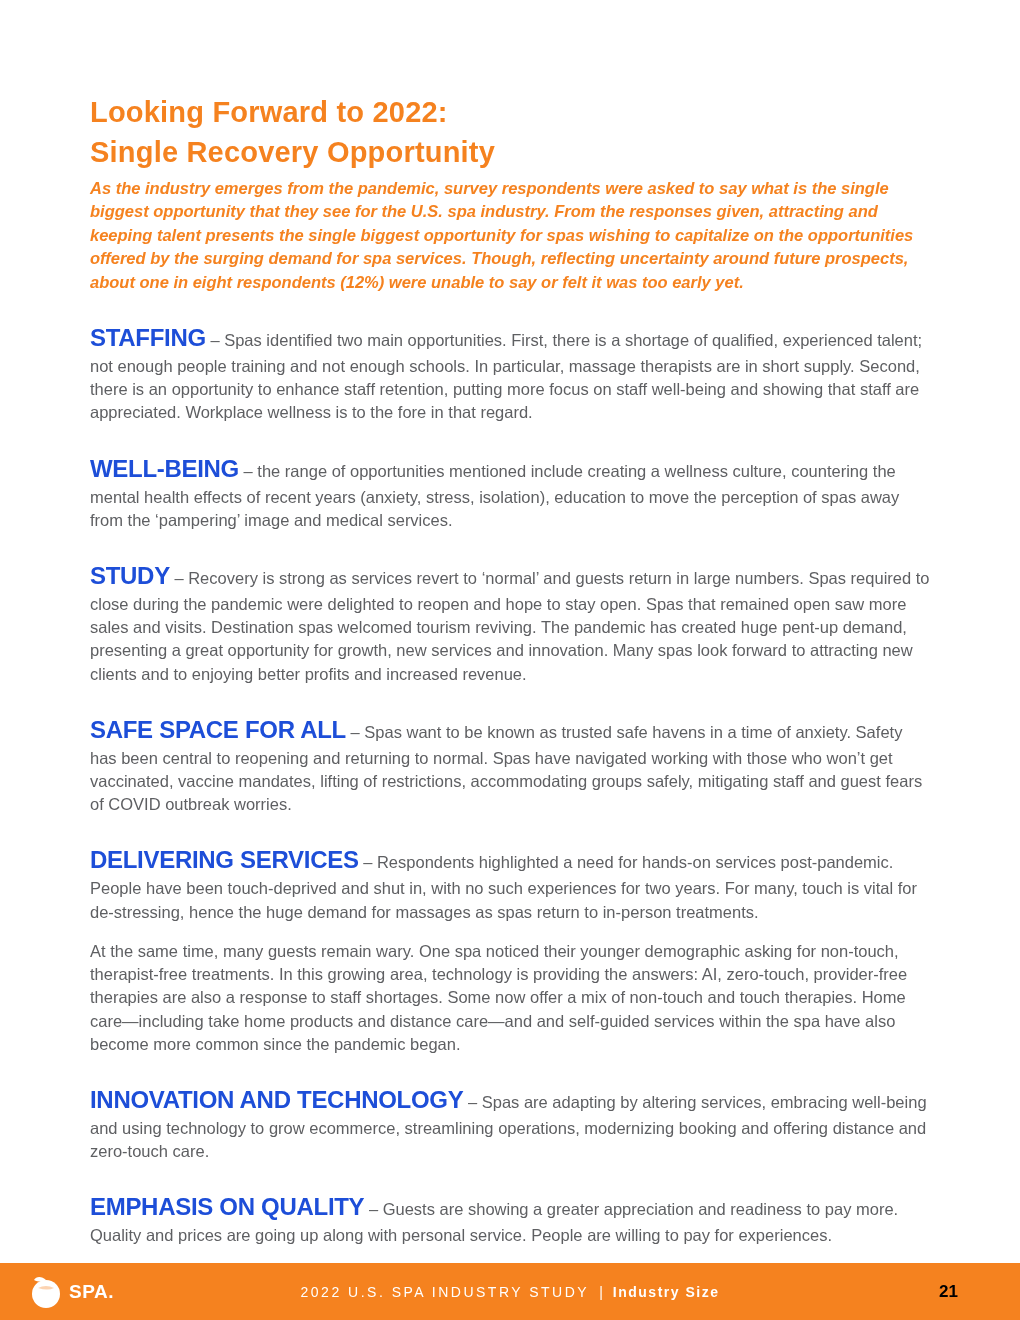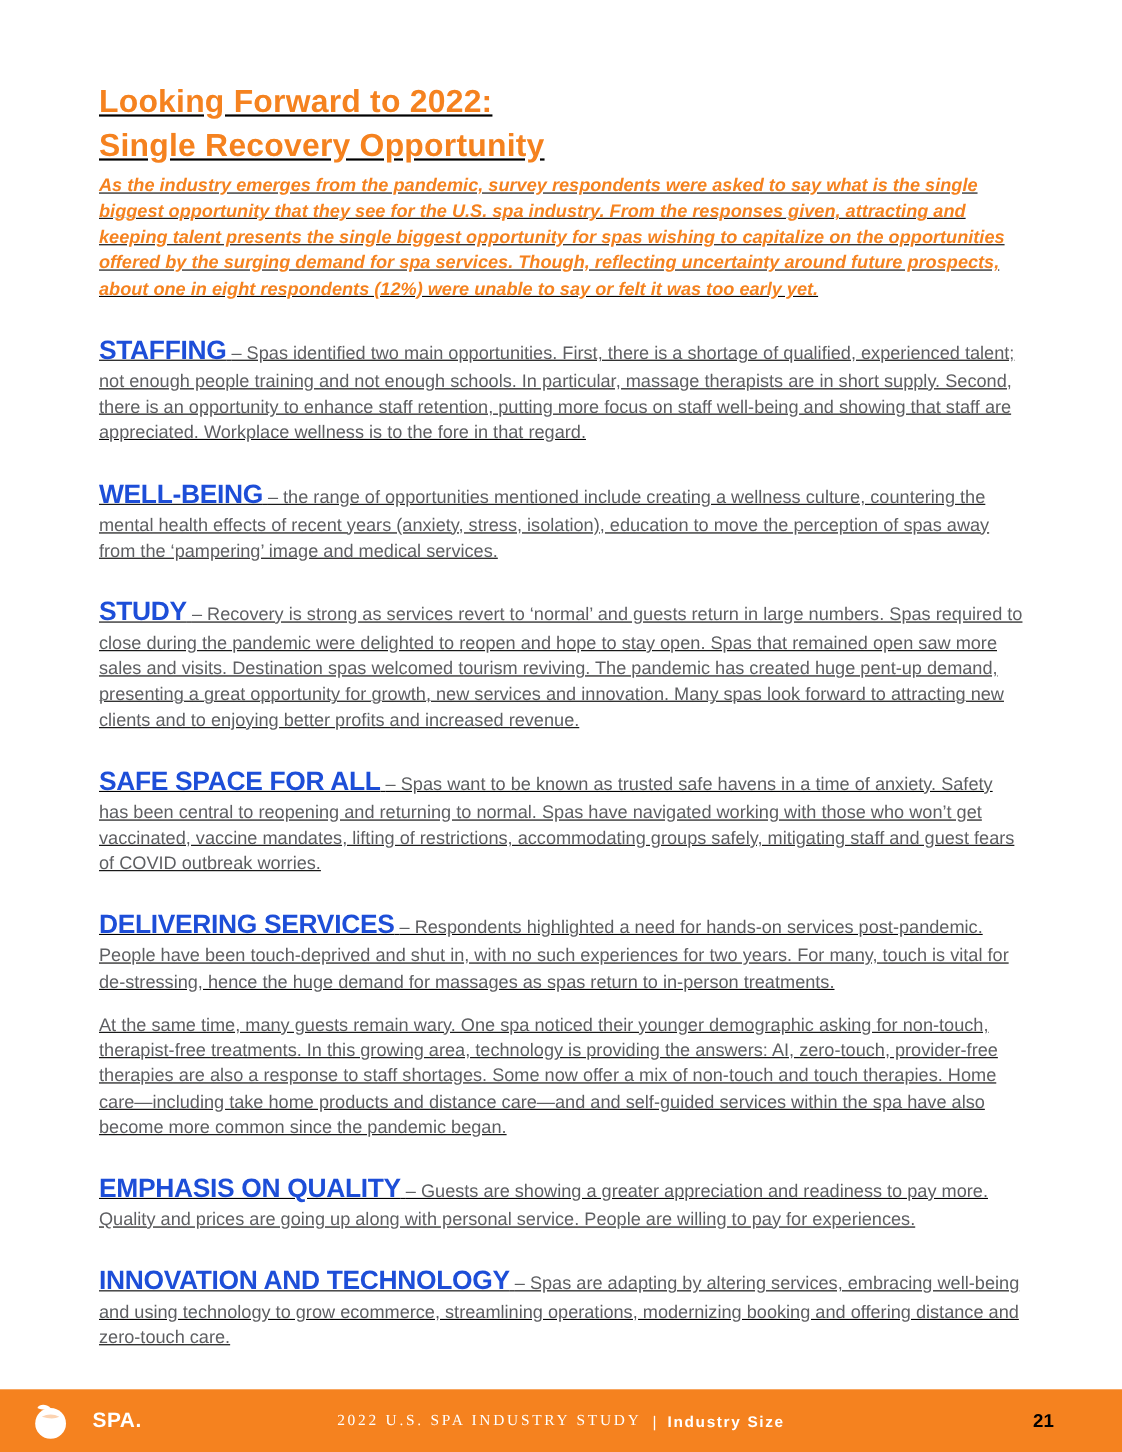--- a/index.html
+++ b/index.html
@@ -13,23 +13,22 @@
   }
   .page {
     position: relative;
     width: 1020px;
     height: 1320px;
     background: #ffffff;
   }
   .content {
     position: absolute;
     left: 90px;
-    top: 73px;
+    top: 92px;
     width: 842px;
-    text-decoration: underline;
   }
   .title {
     color: #F5821F;
     font-size: 29px;
     font-weight: 700;
     line-height: 1.38;
     letter-spacing: 0.2px;
   }
   .intro {
     margin-top: 5px;
@@ -66,31 +65,31 @@
   }
   .footer-center {
     color: #ffffff;
     font-size: 14px;
     letter-spacing: 2.5px;
     display: flex;
     align-items: center;
     gap: 10px;
     white-space: nowrap;
   }
-  .footer-center .study { font-weight: 400; font-family: Liberation Serif, serif; }
+  .footer-center .study { font-weight: 400; }
   .footer-center .pipe { font-weight: 300; letter-spacing: 0; }
   .footer-center .section-name { font-weight: 700; letter-spacing: 1.5px; text-align: center; }
   .footer-logo {
     position: absolute;
     left: 28px;
     top: 50%;
     transform: translateY(-50%);
     display: flex;
     align-items: center;
-    gap: 20px;
+    gap: 5px;
   }
   .logo-mark { width: 36px; height: 36px; display: block; }
   .logo-text {
     color: #ffffff;
     font-weight: 700;
     font-size: 19px;
     letter-spacing: 0.5px;
   }
   .page-number {
     position: absolute;
@@ -147,29 +146,29 @@
     <section class="sec">
       <p class="para">
         <span class="sec-heading">DELIVERING SERVICES</span>
         <span>– Respondents highlighted a need for hands-on services post-pandemic. People have been touch-deprived and shut in, with no such experiences for two years. For many, touch is vital for de-stressing, hence the huge demand for massages as spas return to in-person treatments.</span>
       </p>
       <p class="para">At the same time, many guests remain wary. One spa noticed their younger demographic asking for non-touch, therapist-free treatments. In this growing area, technology is providing the answers: AI, zero-touch, provider-free therapies are also a response to staff shortages. Some now offer a mix of non-touch and touch therapies. Home care—including take home products and distance care—and and self-guided services within the spa have also become more common since the pandemic began.</p>
     </section>
 
     <section class="sec">
       <p class="para">
-        <span class="sec-heading">EMPHASIS ON QUALITY</span>
-        <span>– Guests are showing a greater appreciation and readiness to pay more. Quality and prices are going up along with personal service. People are willing to pay for experiences.</span>
+        <span class="sec-heading">INNOVATION AND TECHNOLOGY</span>
+        <span>– Spas are adapting by altering services, embracing well-being and using technology to grow ecommerce, streamlining operations, modernizing booking and offering distance and zero-touch care.</span>
       </p>
     </section>
 
     <section class="sec">
       <p class="para">
-        <span class="sec-heading">INNOVATION AND TECHNOLOGY</span>
-        <span>– Spas are adapting by altering services, embracing well-being and using technology to grow ecommerce, streamlining operations, modernizing booking and offering distance and zero-touch care.</span>
+        <span class="sec-heading">EMPHASIS ON QUALITY</span>
+        <span>– Guests are showing a greater appreciation and readiness to pay more. Quality and prices are going up along with personal service. People are willing to pay for experiences.</span>
       </p>
     </section>
 
   </div>
 
   <footer class="footer">
 
     <div class="footer-logo">
       <svg class="logo-mark" viewBox="0 0 36 36" xmlns="http://www.w3.org/2000/svg">
         <circle cx="18" cy="20" r="14" fill="#ffffff"></circle>

